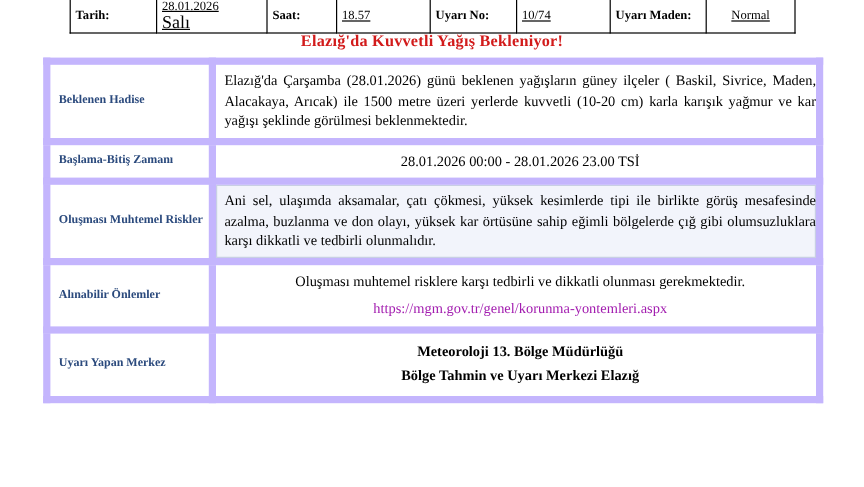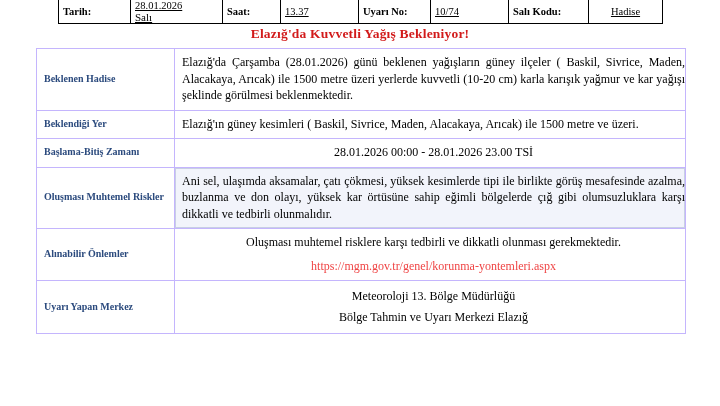--- a/index.html
+++ b/index.html
@@ -48,21 +48,21 @@
   }
   .top-table td.val {
     text-align: left;
     text-decoration: underline;
   }
   .top-table .stack {
     line-height: 1.0;
   }
   .top-table .stack .sub {
     display: block;
-    font-size: 11px;
+    font-size: 15px;
   }
   .top-table td.center {
     text-align: center;
   }
 
   
   .headline {
     position: absolute;
     left: 0;
     top: 26px;
@@ -78,21 +78,21 @@
   
   .main-table {
     position: absolute;
     left: 36px;
     top: 48px;
     width: 650px;
     border-collapse: collapse;
     table-layout: fixed;
   }
   .main-table td {
-    border: 1px solid #c4b5fd;
+    border: 6px solid #c4b5fd;
     vertical-align: middle;
     padding: 5px 0 6px 7px;
   }
   .main-table td.label {
     width: 138px;
     color: #2b4a7d;
     font-weight: bold;
     font-size: 10px;
     font-family: "Liberation Serif", serif;
     line-height: 1.25;
@@ -108,25 +108,25 @@
   }
   .main-table td.value.center {
     text-align: center;
     line-height: 1.7;
   }
   .highlight {
     background: #f2f4fb;
     box-shadow: inset 0 0 0 1px #c8cfe4;
   }
   .link {
-    color: #ef4444;
+    color: #a21caf;
     text-decoration: none;
   }
   .bold-center {
-    font-weight: normal;
+    font-weight: bold;
   }
   .nowrapline { white-space: nowrap; }
 </style>
 </head>
 <body>
 
 <div class="page">
 
   <table class="top-table">
     <colgroup>
@@ -142,47 +142,43 @@
     <tbody>
         <tr>
       <td class="lbl">Tarih:</td>
       <td class="val">
         <span class="stack">
           <span>28.01.2026</span>
           <span class="sub">Salı</span>
         </span>
       </td>
       <td class="lbl">Saat:</td>
-      <td class="val">13.37</td>
+      <td class="val">18.57</td>
       <td class="lbl">Uyarı No:</td>
       <td class="val">10/74</td>
-      <td class="lbl">Salı Kodu:</td>
-      <td class="val center">Hadise</td>
+      <td class="lbl">Uyarı Maden:</td>
+      <td class="val center">Normal</td>
     </tr>
   </tbody>
     </table>
 
   <div class="headline">Elazığ'da Kuvvetli Yağış Bekleniyor!</div>
 
   <table class="main-table">
     <colgroup>
       <col style="width:138px">
         <col>
     </colgroup>
 
     <tbody>
         <tr>
       <td class="label">Beklenen Hadise</td>
       <td class="value">Elazığ'da Çarşamba (28.01.2026) günü beklenen yağışların  güney ilçeler ( Baskil, Sivrice, Maden, Alacakaya, Arıcak) ile 1500 metre üzeri yerlerde kuvvetli (10-20 cm) karla karışık yağmur ve kar yağışı şeklinde görülmesi beklenmektedir.</td>
     </tr>
 
-    <tr>
-      <td class="label">Beklendiği Yer</td>
-      <td class="value">Elazığ'ın güney kesimleri ( Baskil, Sivrice, Maden, Alacakaya, Arıcak) ile 1500 metre ve üzeri.</td>
-    </tr>
 
     <tr>
       <td class="label">Başlama-Bitiş Zamanı</td>
       <td class="value plain">28.01.2026 00:00 - 28.01.2026 23.00 TSİ</td>
     </tr>
 
 
     <tr>
       <td class="label">Oluşması Muhtemel Riskler</td>
       <td class="value highlight">Ani sel, ulaşımda aksamalar, çatı çökmesi, yüksek kesimlerde tipi ile birlikte görüş mesafesinde azalma, buzlanma ve don olayı, yüksek kar örtüsüne sahip eğimli bölgelerde çığ gibi olumsuzluklara karşı dikkatli ve tedbirli olunmalıdır.</td>

